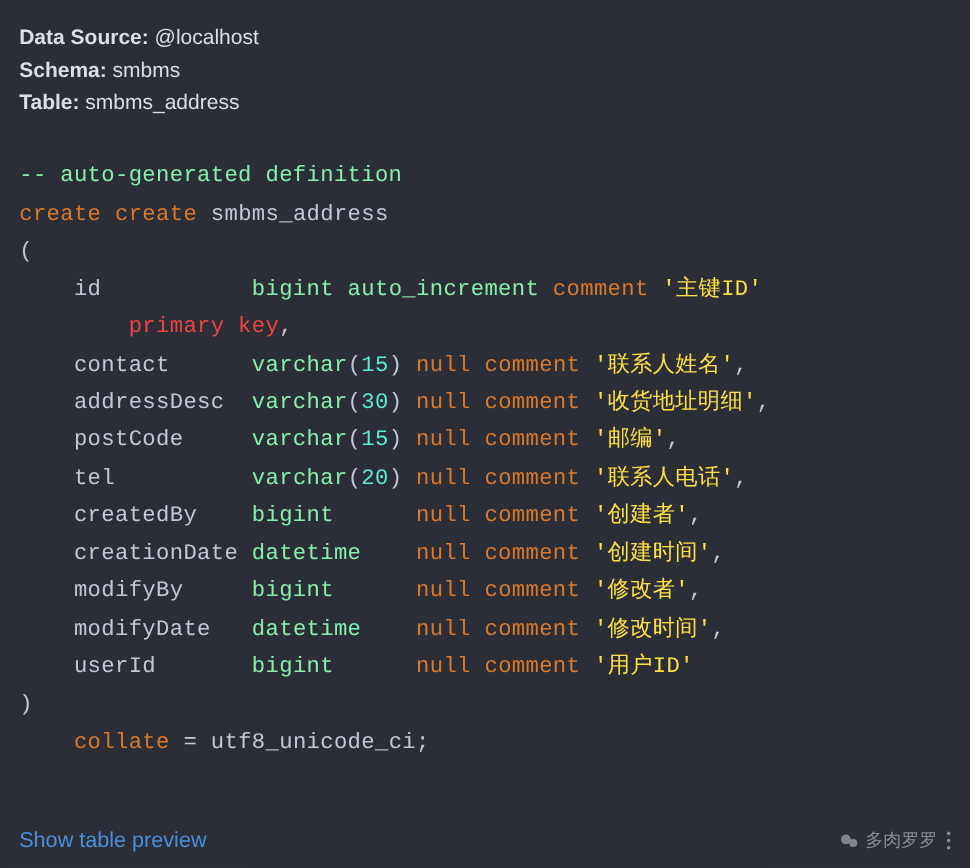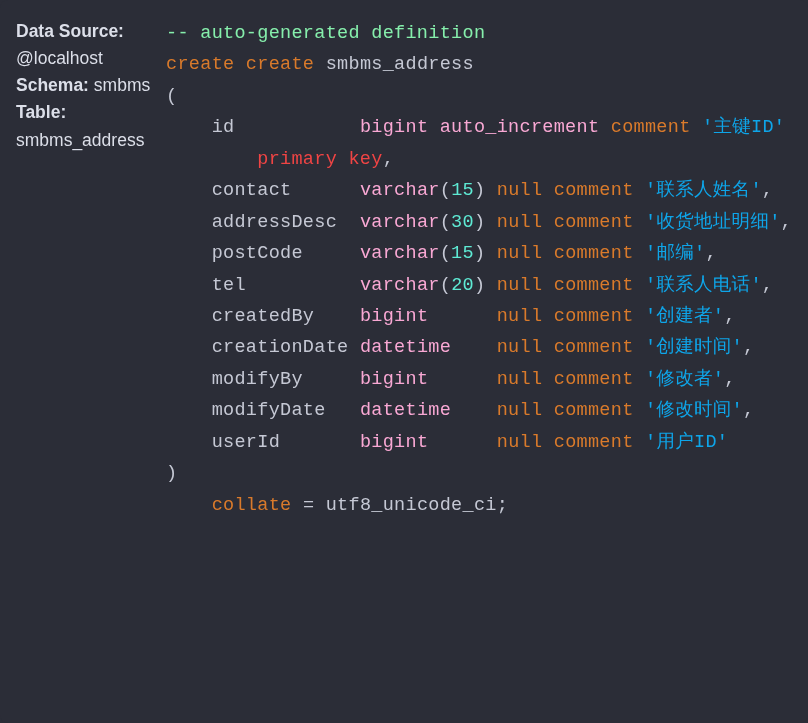--- a/index.html
+++ b/index.html
@@ -14,20 +14,21 @@
       width: 808px;
       height: 723px;
       overflow: hidden;
     }
     .panel {
       background: #2b2d37;
       border-radius: 8px;
       padding: 18px 16px 12px 16px;
       height: 100%;
       display: flex;
+      flex-direction: column;
     }
     .header {
       font-family: -apple-system, BlinkMacSystemFont, 'Segoe UI', sans-serif;
       color: #dcdfe9;
       margin-bottom: 32px;
       line-height: 1.55;
       font-size: 17.5px;
     }
     .header-line {
       display: block;
@@ -45,24 +46,24 @@
       letter-spacing: 0.3px;
       flex: 1;
     }
     .comment { color: #86efac; }
     .keyword-create { color: #d97a2b; }
     .keyword-null { color: #d97a2b; }
     .keyword-comment { color: #d97a2b; }
     .keyword-primary { color: #ef4444; }
     .keyword-collate { color: #d97a2b; }
     .identifier { color: #c5c8d4; }
-    .type { color: #f9a8d4; }
+    .type { color: #86efac; }
     .paren { color: #c5c8d4; }
     .number { color: #5eead4; }
-    .string { color: #0ea5e9; }
+    .string { color: #fde047; }
     .comma { color: #c5c8d4; }
     .footer {
       display: flex;
       justify-content: space-between;
       align-items: center;
       margin-top: 4px;
       font-family: -apple-system, BlinkMacSystemFont, 'Segoe UI', sans-serif;
     }
     .link {
       color: #4a8fd8;
@@ -125,13 +126,30 @@
     <span class="identifier">postCode</span>     <span class="type">varchar</span><span class="paren">(</span><span class="number">15</span><span class="paren">)</span> <span class="keyword-null">null</span> <span class="keyword-comment">comment</span> <span class="string">'邮编'</span><span class="comma">,</span>
     <span class="identifier">tel</span>          <span class="type">varchar</span><span class="paren">(</span><span class="number">20</span><span class="paren">)</span> <span class="keyword-null">null</span> <span class="keyword-comment">comment</span> <span class="string">'联系人电话'</span><span class="comma">,</span>
     <span class="identifier">createdBy</span>    <span class="type">bigint</span>      <span class="keyword-null">null</span> <span class="keyword-comment">comment</span> <span class="string">'创建者'</span><span class="comma">,</span>
     <span class="identifier">creationDate</span> <span class="type">datetime</span>    <span class="keyword-null">null</span> <span class="keyword-comment">comment</span> <span class="string">'创建时间'</span><span class="comma">,</span>
     <span class="identifier">modifyBy</span>     <span class="type">bigint</span>      <span class="keyword-null">null</span> <span class="keyword-comment">comment</span> <span class="string">'修改者'</span><span class="comma">,</span>
     <span class="identifier">modifyDate</span>   <span class="type">datetime</span>    <span class="keyword-null">null</span> <span class="keyword-comment">comment</span> <span class="string">'修改时间'</span><span class="comma">,</span>
     <span class="identifier">userId</span>       <span class="type">bigint</span>      <span class="keyword-null">null</span> <span class="keyword-comment">comment</span> <span class="string">'用户ID'</span>
 <span class="paren">)</span>
     <span class="keyword-collate">collate</span> <span class="identifier">=</span> <span class="identifier">utf8_unicode_ci</span><span class="identifier">;</span></div>
 
+  <div class="footer">
+    <span class="link">Show table preview</span>
+    <span class="watermark">
+      <span class="watermark-icon">
+        <svg viewBox="0 0 24 24" width="18" height="18" fill="#8a8d97">
+          <circle cx="8" cy="10" r="5.5" opacity="0.9"></circle>
+          <circle cx="16" cy="14" r="4.5" opacity="0.9"></circle>
+        </svg>
+      </span>
+      <span>多肉罗罗</span>
+      <span class="dots">
+        <span></span>
+          <span></span>
+          <span></span>
+      </span>
+    </span>
+  </div>
 </div>
 
 </body></html>

